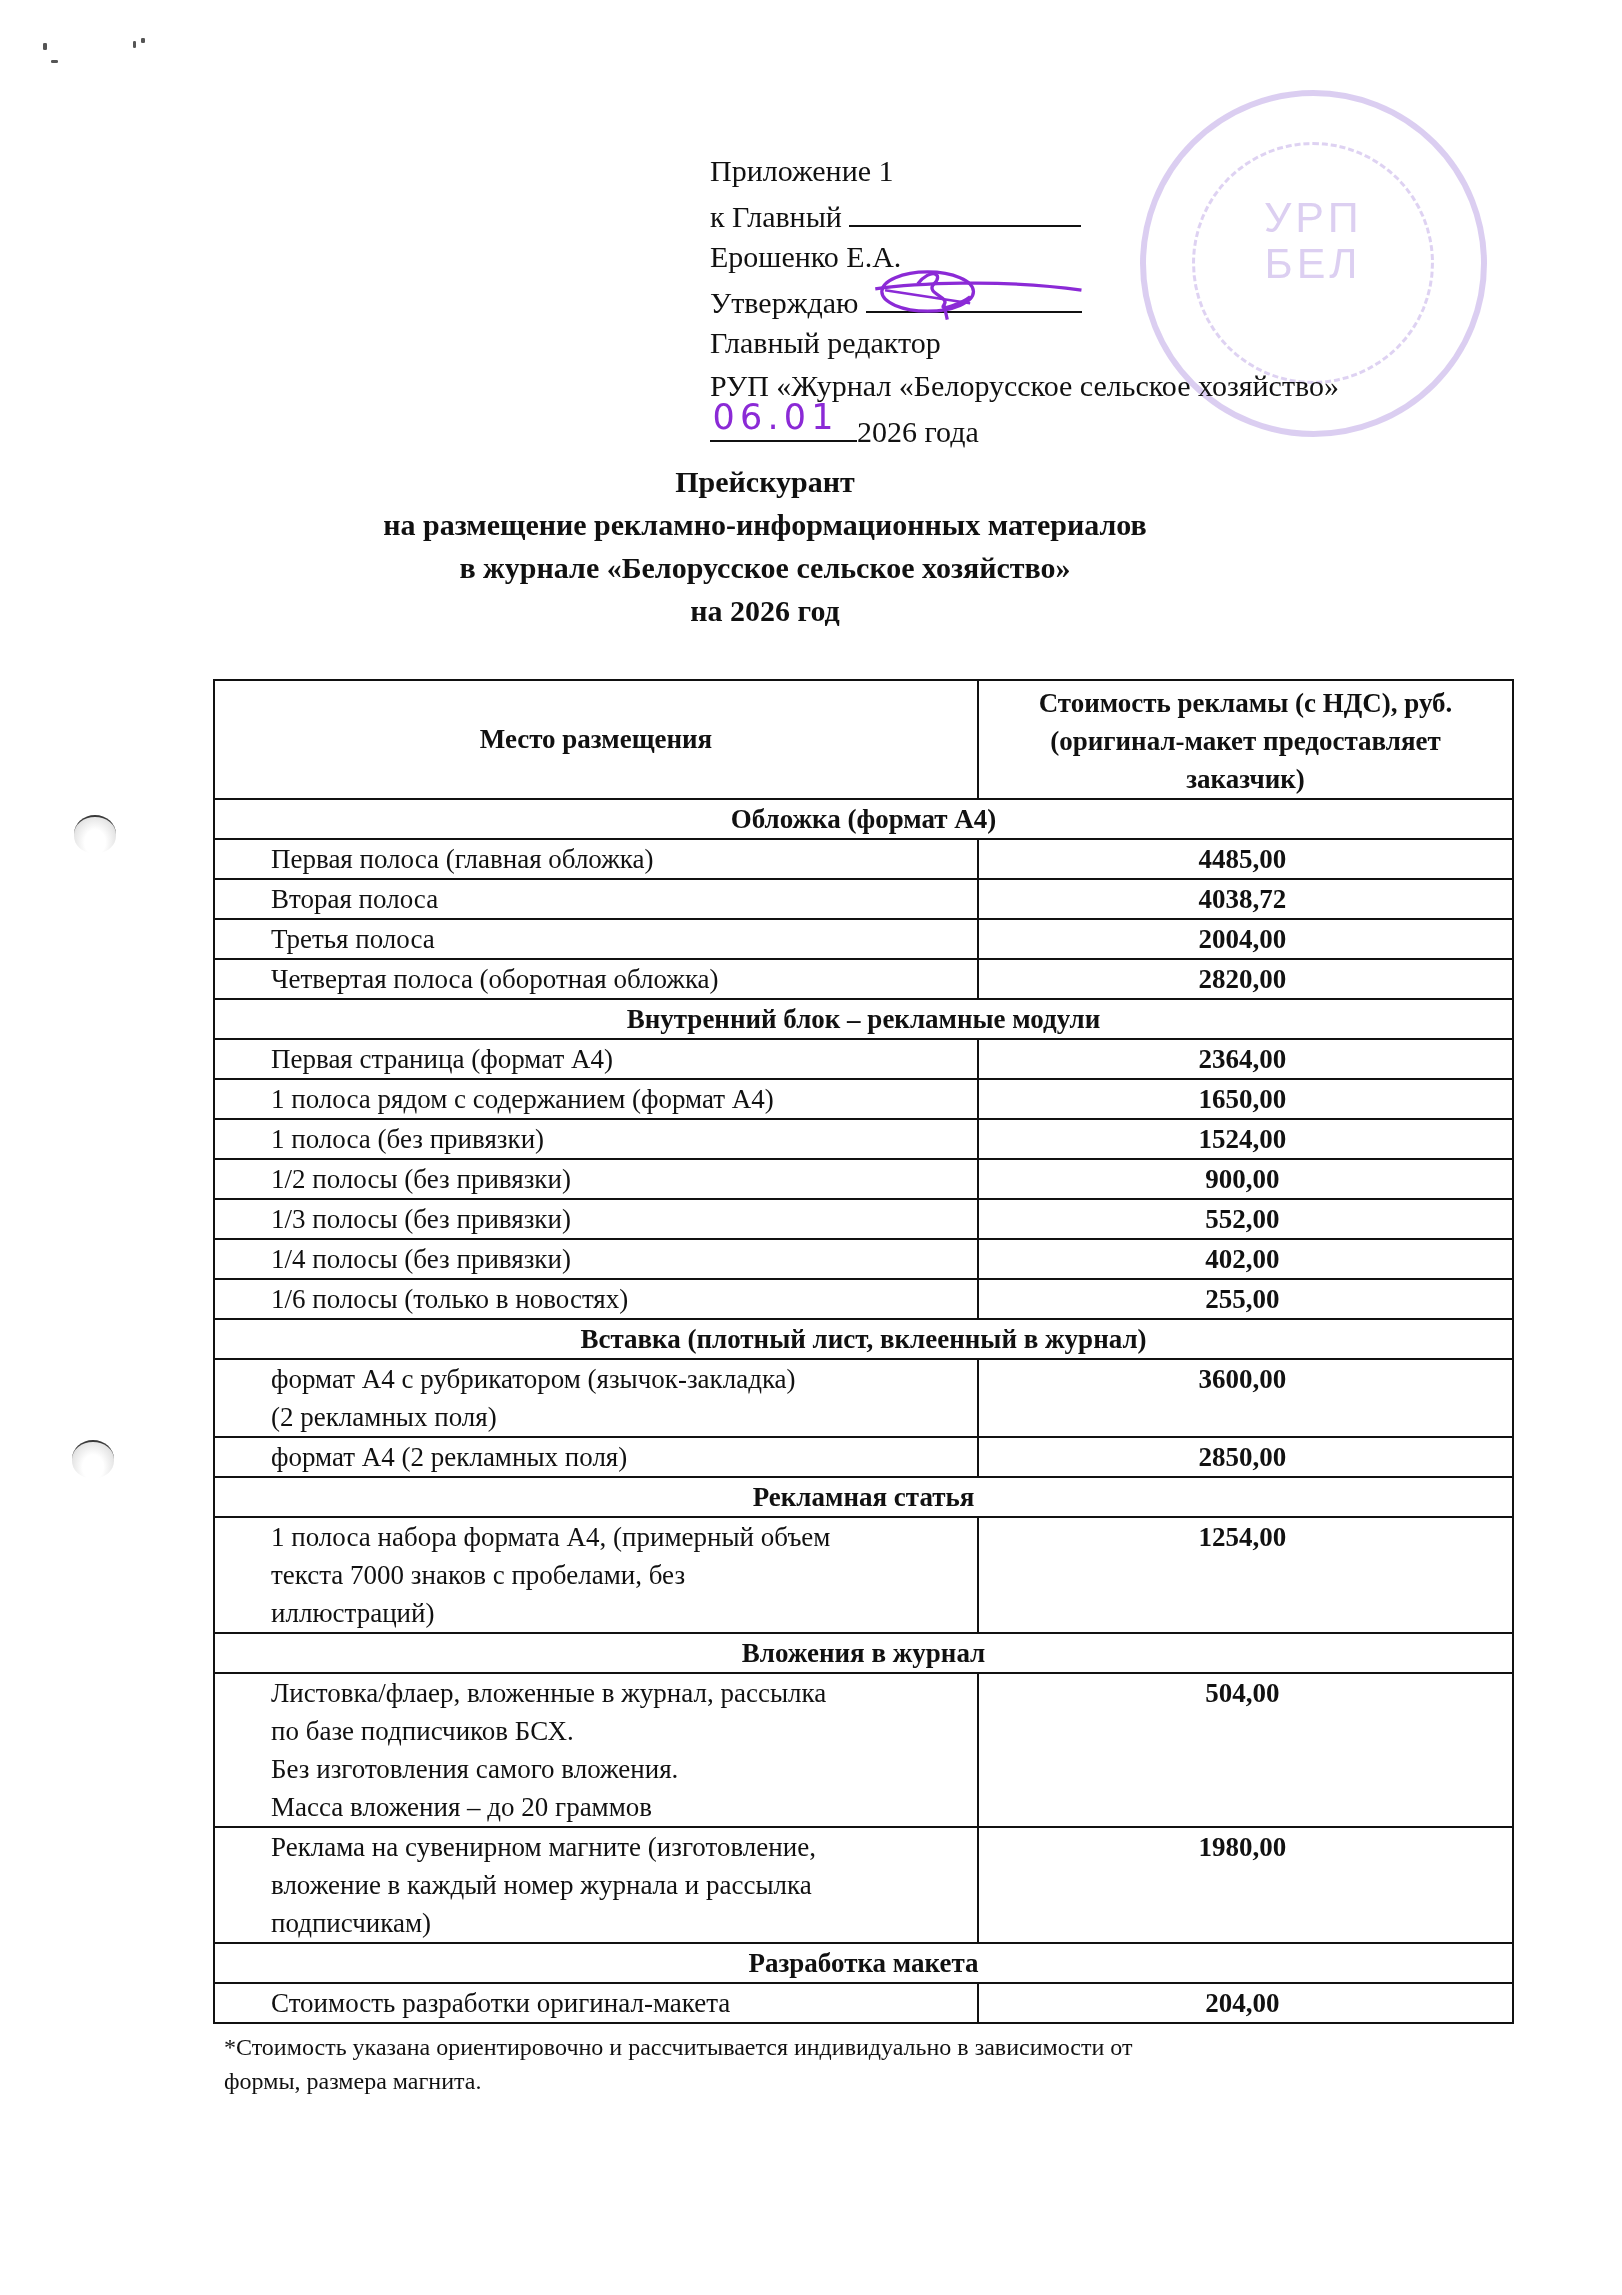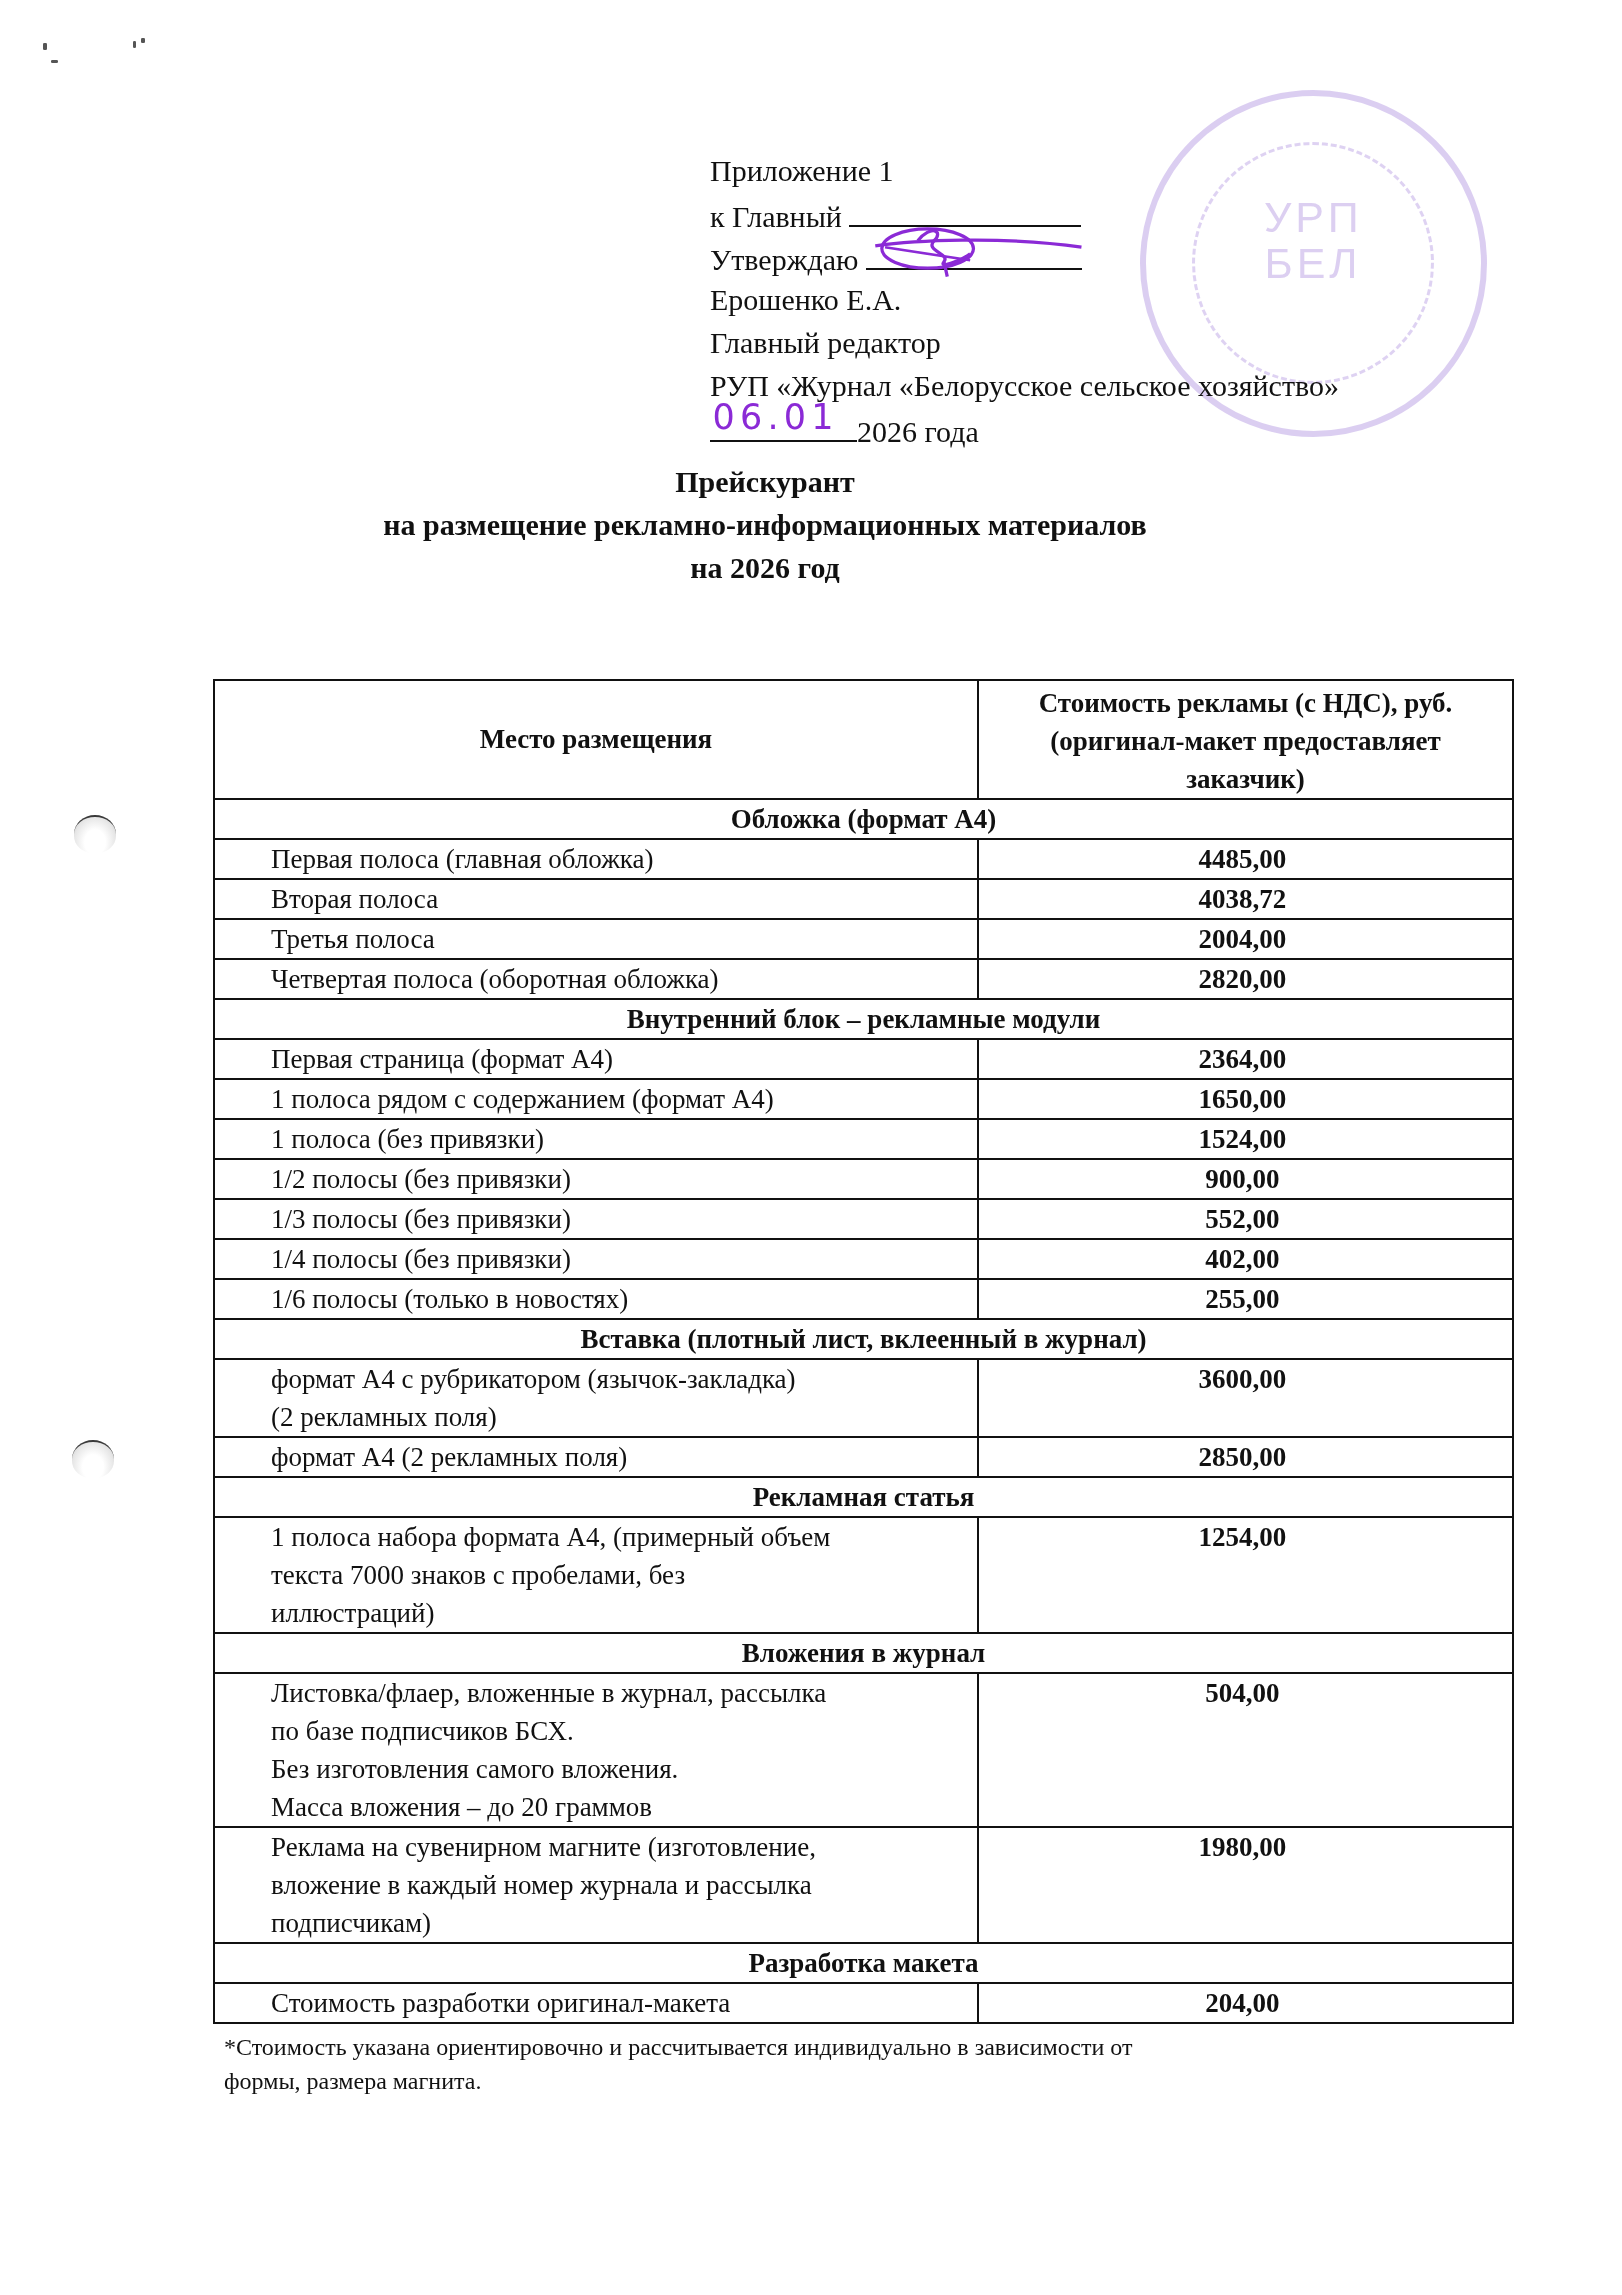--- a/index.html
+++ b/index.html
@@ -76,49 +76,50 @@
 
   <div class="approval">
     <div class="line">
       <span>Приложение 1</span>
     </div>
     <div class="line">
       <span>к Главный</span>
       <span class="blank blank-order"></span>
     </div>
     <div class="line">
+      <span>Ерошенко Е.А.</span>
+    </div>
+    <div class="line">
       <span>Утверждаю</span>
       <span class="blank blank-sign">
         <svg class="signature" viewBox="0 0 330 90">
           <path d="M5 38 C60 30, 200 22, 320 40" stroke="#8b2ad6" stroke-width="5" fill="none"></path>
           <ellipse cx="85" cy="42" rx="70" ry="30" stroke="#8b2ad6" stroke-width="5" fill="none"></ellipse>
           <path d="M70 30 C90 5, 110 15, 95 30 C80 45, 120 50, 110 62 C100 75, 140 58, 150 50 M110 62 L115 85" stroke="#8b2ad6" stroke-width="5" fill="none"></path>
           <path d="M20 40 L150 60" stroke="#8b2ad6" stroke-width="4" fill="none"></path>
         </svg>
       </span>
     </div>
     <div class="line">
-      <span>Ерошенко Е.А.</span>
-    </div>
-    <div class="line">
       <span>Главный редактор</span>
     </div>
     <div class="line">
       <span>РУП «Журнал «Белорусское сельское хозяйство»</span>
     </div>
     <div class="line">
       <span class="blank blank-date">
         <span class="handwriting date-hw">06.01</span>
       </span><span>2026 года</span>
     </div>
   </div>
 
   <div class="title">
     <div>Прейскурант</div>
     <div>на размещение рекламно-информационных материалов</div>
+    <div>в журнале «Белорусское сельское хозяйство»</div>
     <div>на 2026 год</div>
   </div>
 
   <table class="tbl">
     <colgroup>
         <col class="c1">
         <col class="c2">
       </colgroup>
     <thead>
       <tr style="height:115px;">

